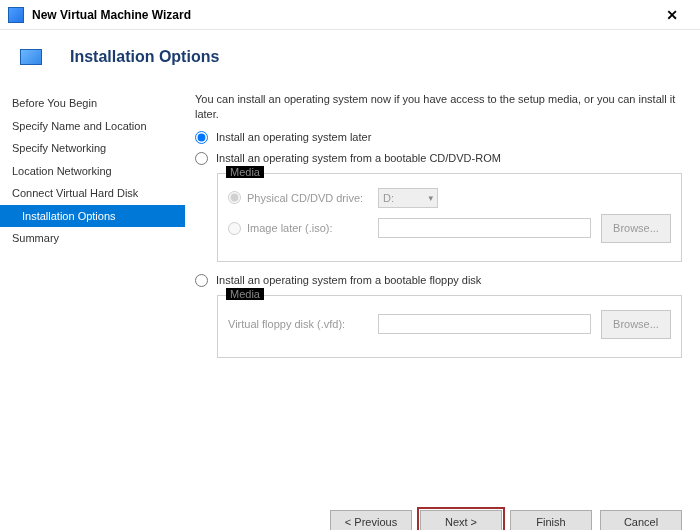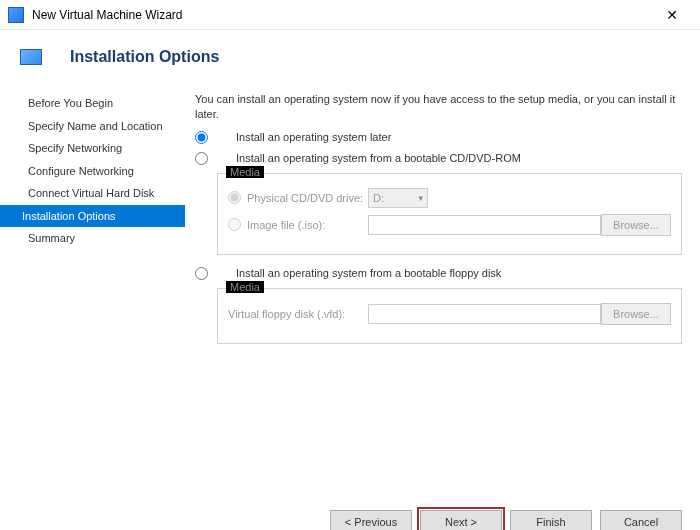--- a/index.html
+++ b/index.html
@@ -1,48 +1,48 @@
 <!DOCTYPE html>
 <html><head>
   <meta charset="utf-8">
   <style>
     * { margin: 0; padding: 0; box-sizing: border-box; font-family: 'Segoe UI', Tahoma, sans-serif; }
     body { width: 700px; height: 530px; background: #fff; overflow: hidden; }
     
-    .titlebar { height: 30px; display: flex; align-items: center; padding: 0 8px; border-bottom: 1px solid #e5e5e5; }
+    .titlebar { height: 30px; display: flex; align-items: center; padding: 0 8px; border-bottom: 1px solid #e5e5e5; font-weight: bold; }
     .titlebar-icon { width: 16px; height: 16px; background: linear-gradient(135deg, #4a9eff 0%, #2476e8 100%); border: 1px solid #1a5fb4; margin-right: 8px; }
     .titlebar-text { font-size: 12px; flex: 1; color: #000; }
     .close-x { width: 40px; height: 28px; display: flex; align-items: center; justify-content: center; font-size: 14px; cursor: pointer; color: #000; }
     
     .header { display: flex; align-items: center; padding: 18px 20px 18px 20px; }
     .header-icon { width: 22px; height: 16px; background: linear-gradient(135deg, #6bb7ff 0%, #3488e8 100%); border: 1px solid #1a5fb4; margin-right: 28px; }
     .header-title { font-size: 16px; font-weight: 600; color: #1a3c6e; }
     
     .body { display: flex; height: 410px; }
     
     .sidebar { width: 185px; padding: 8px 0; }
-    .sidebar-item { padding: 3px 10px 3px 28px; font-size: 11px; color: #333; cursor: pointer; line-height: 1.5; }
+    .sidebar-item { padding: 3px 10px 3px 12px; font-size: 11px; color: #333; cursor: pointer; line-height: 1.5; }
     .sidebar-item.active { background: #0078d7; color: #fff; padding-left: 22px; }
     
     .content { flex: 1; padding: 8px 18px 0 10px; font-size: 11px; color: #333; }
     .intro { line-height: 1.4; margin-bottom: 1px; }
     
-    .radio-row { display: flex; align-items: center; margin: 8px 0; gap: 20px; }
+    .radio-row { display: flex; align-items: center; margin: 8px 0; }
     .radio-row input[type=radio] { margin-right: 8px; width: 13px; height: 13px; }
     .radio-row label { font-size: 11px; color: #333; }
     
     .fieldset { border: 1px solid #d0d0d0; margin: 4px 0 12px 22px; padding: 8px 10px 12px 10px; position: relative; }
     .fieldset-legend { position: absolute; top: -8px; left: 8px; background: #000000; padding: 0 4px; font-size: 11px; color: #888; }
-    .fieldset-row { display: flex; align-items: center; margin: 6px 0; }
+    .fieldset-row { display: flex; align-items: center; margin: 6px 0; gap: 10px; }
     .fieldset-row .sub-label { width: 140px; font-size: 11px; color: #999; display: flex; align-items: center; }
     .fieldset-row .sub-label input[type=radio] { margin-right: 6px; }
     .sel { width: 60px; height: 20px; border: 1px solid #ccc; background: #efefef; font-size: 11px; padding: 0 4px; color: #999; display: flex; align-items: center; justify-content: space-between; }
     .sel::after { content: "▾"; font-size: 9px; color: #888; }
     .txt-input { flex: 1; height: 20px; border: 1px solid #ccc; background: #fff; }
-    .browse-btn { width: 70px; height: 22px; border: 1px solid #c8c8c8; background: #efefef; color: #9a9a9a; font-size: 11px; display: flex; align-items: center; justify-content: center; }
+    .browse-btn { width: 70px; height: 29px; border: 1px solid #c8c8c8; background: #efefef; color: #9a9a9a; font-size: 11px; display: flex; align-items: center; justify-content: center; }
     
     .footer { height: 56px; display: flex; justify-content: flex-end; align-items: center; padding: 0 18px; gap: 8px; }
     .btn { width: 82px; height: 24px; border: 1px solid #adadad; background: #e1e1e1; font-size: 11px; color: #333; display: flex; align-items: center; justify-content: center; cursor: pointer; }
     .btn.highlight { outline: 2px solid #a03030; outline-offset: 1px; }
   </style>
 </head>
 <body>
 
 <div class="titlebar">
   <div class="titlebar-icon"></div>
@@ -53,21 +53,21 @@
 <div class="header">
   <div class="header-icon"></div>
   <div class="header-title">Installation Options</div>
 </div>
 
 <div class="body">
   <div class="sidebar">
     <div class="sidebar-item">Before You Begin</div>
     <div class="sidebar-item">Specify Name and Location</div>
     <div class="sidebar-item">Specify Networking</div>
-    <div class="sidebar-item">Configure Networking</div>
+    <div class="sidebar-item">Location Networking</div>
     <div class="sidebar-item">Connect Virtual Hard Disk</div>
     <div class="sidebar-item active">Installation Options</div>
     <div class="sidebar-item">Summary</div>
   </div>
 
   <div class="content">
     <div class="intro">You can install an operating system now if you have access to the setup media, or you can install it later.</div>
 
     <div class="radio-row">
       <input type="radio" name="inst" checked="" style="">
@@ -86,21 +86,21 @@
           <input type="radio" disabled="" checked="" style="">
           <span>Physical CD/DVD drive:</span>
         </div>
         <div class="sel">
             <span>D:</span>
           </div>
       </div>
       <div class="fieldset-row">
         <div class="sub-label">
           <input type="radio" disabled="" style="">
-          <span>Image file (.iso):</span>
+          <span>Image later (.iso):</span>
         </div>
         <div class="txt-input"></div>
         <div class="browse-btn">Browse...</div>
       </div>
     </div>
 
     <div class="radio-row">
       <input type="radio" name="inst" style="">
       <label>Install an operating system from a bootable floppy disk</label>
     </div>

